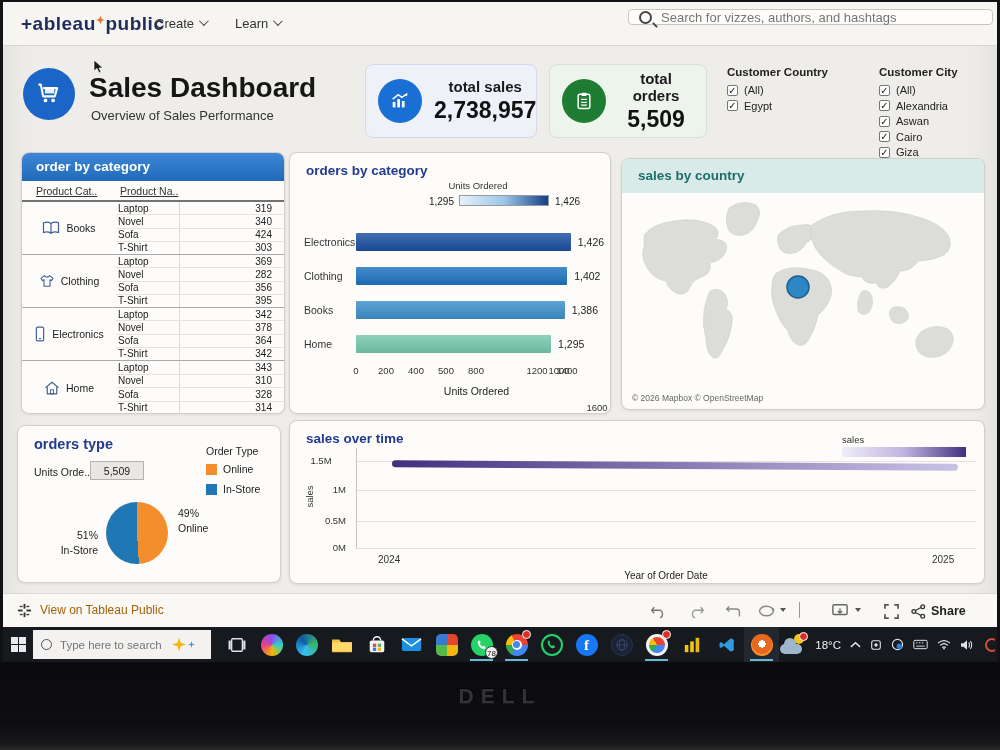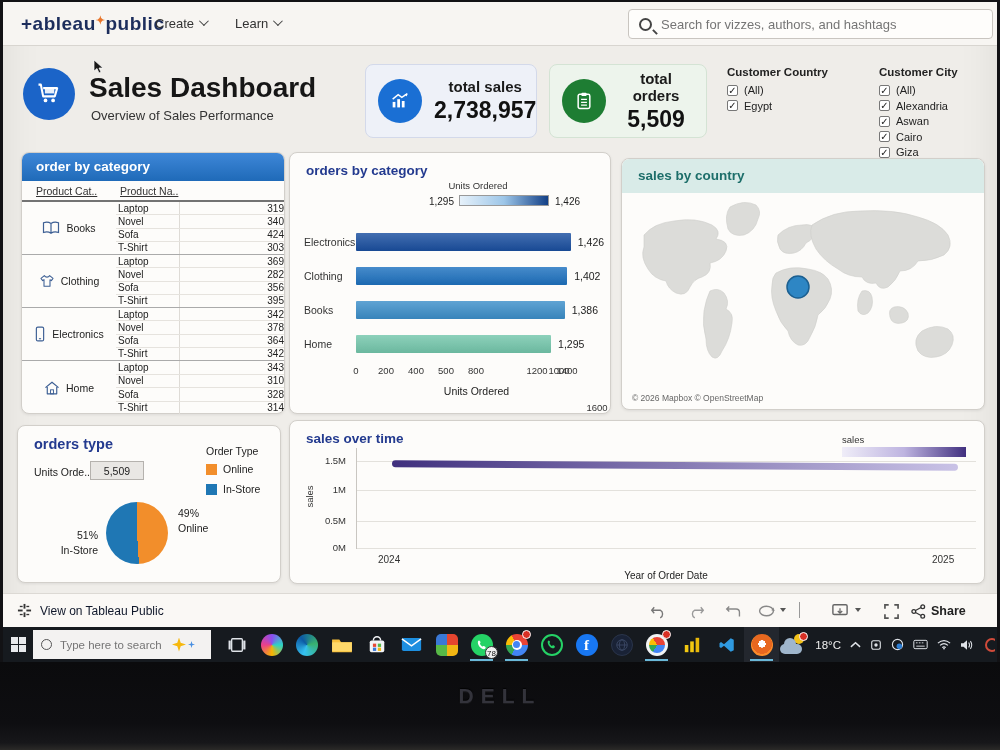--- a/index.html
+++ b/index.html
@@ -6,21 +6,21 @@
   body { width:1000px; height:750px; background:#111114; font-family:"Liberation Sans", sans-serif; overflow:hidden; }
   .photo { position:relative; width:1000px; height:750px; background:#121215; }
   .screen { position:absolute; left:3px; top:2px; width:994px; height:660px; background:#efede9; box-shadow:inset 0 0 40px rgba(0,0,0,.08); }
 
   
   .nav { position:absolute; left:0; top:0; width:100%; height:44px; background:#f7f5f2; border-bottom:1px solid #d8d5d0; }
   .logo { position:absolute; left:18px; top:11px; font-size:19px; font-weight:bold; color:#1c2d5c; letter-spacing:.5px; }
   .logo .spark { display:inline-block; color:#e8762c; font-size:11px; transform:translateY(-6px); }
   .navmenu { position:absolute; top:14px; font-size:13px; color:#333; cursor:pointer; }
   .chev { display:inline-block; width:7px; height:7px; border-right:1.5px solid #444; border-bottom:1.5px solid #444; transform:rotate(45deg) translateY(-2px); margin-left:5px; vertical-align:2px; }
-  .search { position:absolute; left:625px; top:7px; width:365px; height:30px; background:#fefdfb; border:1px solid #c9c5c0; border-radius:4px; display:flex; align-items:center; padding:0 10px; }
+  .search { position:absolute; left:625px; top:7px; width:365px; height:16px; background:#fefdfb; border:1px solid #c9c5c0; border-radius:4px; display:flex; align-items:center; padding:0 10px; }
   .search input { border:0; outline:0; background:transparent; font-size:13px; color:#555; width:100%; font-family:"Liberation Sans",sans-serif; }
   .mag { width:13px; height:13px; border:2px solid #444; border-radius:50%; position:relative; margin-right:9px; flex:0 0 auto; }
   .mag::after { content:""; position:absolute; left:11px; top:11px; width:6px; height:2px; background:#444; transform:rotate(45deg); }
 
   
   .cart-circle { position:absolute; left:20px; top:66px; width:52px; height:52px; border-radius:50%; background:#1b64c8; display:flex; align-items:center; justify-content:center; }
   .dash-title { position:absolute; left:86px; top:70px; font-size:28px; font-weight:bold; color:#161616; }
   .dash-sub { position:absolute; left:88px; top:106px; font-size:13px; color:#333; }
   .cursor { position:absolute; left:90px; top:58px; }
 
@@ -46,21 +46,21 @@
   .pA-head { height:28px; background:linear-gradient(180deg,#3e87d8,#1f6ab8); border-radius:7px 7px 0 0; color:#fff; font-weight:bold; font-size:13.5px; line-height:28px; padding-left:14px; }
   .colrow { height:21px; font-size:10.5px; color:#333; border-bottom:2px solid #737373; position:relative; }
   .colrow span { position:absolute; top:4px; }
   .tgroup { display:flex; border-bottom:1px solid #aaa; height:53px; }
   .tgroup:last-child { border-bottom:0; }
   .tcat { width:94px; display:flex; align-items:center; justify-content:center; gap:6px; font-size:10.5px; color:#222; }
   .trows { flex:1; display:flex; flex-direction:column; }
   .trow { flex:1; display:flex; font-size:10px; color:#222; border-bottom:1px solid #e6e3de; align-items:center; }
   .trow:last-child { border-bottom:0; }
   .tname { width:64px; padding-left:2px; border-right:1px solid #dedbd6; align-self:stretch; display:flex; align-items:center; }
-  .tval { flex:1; text-align:right; }
+  .tval { flex:1; text-align:right; padding-right:12px; }
 
   
   .pB { left:286px; top:150px; width:322px; height:262px; }
   .ptitle { position:absolute; left:16px; top:10px; font-size:13.5px; font-weight:bold; color:#233a8f; }
   .leg-title { position:absolute; left:118px; top:27px; width:140px; text-align:center; font-size:9.5px; color:#333; }
   .leg-grad { position:absolute; left:169px; top:42px; width:90px; height:11px; border:1px solid #999; background:linear-gradient(to right,#e6f1fa,#9dc6e8,#123f86); }
   .leg-min { position:absolute; left:118px; top:43px; width:46px; text-align:right; font-size:10px; color:#222; }
   .leg-max { position:absolute; left:265px; top:43px; font-size:10px; color:#222; }
   .brow { position:absolute; left:0; height:18px; width:100%; }
   .blab { position:absolute; left:14px; top:3px; width:50px; font-size:10.5px; color:#333; }
@@ -95,21 +95,21 @@
   .yaxis { position:absolute; left:66px; top:27px; width:1px; height:101px; background:#c9c6c1; }
   .ytick { position:absolute; right:638px; font-size:9.5px; color:#333; width:50px; text-align:right; }
   .grid { position:absolute; left:66px; width:620px; height:1px; background:#e3e1dc; }
   .ylab { position:absolute; left:8px; top:70px; font-size:9.5px; color:#333; transform:rotate(-90deg); }
   .tline { position:absolute; left:102px; top:41px; width:566px; height:7px; border-radius:4px; transform:rotate(.35deg); }
   .xtick { position:absolute; top:133px; font-size:10px; color:#333; }
   .xlab { position:absolute; left:66px; top:149px; width:620px; text-align:center; font-size:10px; color:#222; }
 
   
   .toolbar { position:absolute; left:0; top:591px; width:100%; height:34px; background:#faf8f5; border-top:1px solid #dcd9d4; }
-  .viewon { position:absolute; left:14px; top:9px; font-size:12px; color:#0f172a; display:flex; align-items:center; gap:8px; cursor:pointer; }
+  .viewon { position:absolute; left:14px; top:9px; font-size:12px; color:#a16207; display:flex; gap:8px; cursor:pointer; }
   .tb-ic { position:absolute; top:7px; width:22px; height:20px; display:flex; align-items:center; justify-content:center; cursor:pointer; color:#555; }
   .share-lab { position:absolute; left:928px; top:10px; font-size:12.5px; font-weight:bold; color:#222; cursor:pointer; }
   .divider { position:absolute; left:796px; top:8px; width:1px; height:16px; background:#999; }
   .ddchev { position:absolute; top:14px; width:0; height:0; border-left:3.5px solid transparent; border-right:3.5px solid transparent; border-top:4px solid #555; }
 
   
   .taskbar { position:absolute; left:0; top:625px; width:100%; height:35px; background:#161a1f; display:flex; align-items:center; }
   .startbtn { width:30px; height:35px; display:flex; align-items:center; justify-content:center; cursor:pointer; }
   .winlogo { width:15px; height:15px; display:grid; grid-template-columns:7px 7px; grid-gap:1px; }
   .winlogo div { background:#e8eaed; }
@@ -452,21 +452,21 @@
 
   <div class="panel pE">
     <div class="ptitle">sales over time</div>
     <div class="sot-leg-title">sales</div>
     <div class="sot-grad"></div>
     <div class="grid" style="top:40px;"></div>
         <div class="grid" style="top:69px;"></div>
         <div class="grid" style="top:100px;"></div>
         <div class="grid" style="top:127px;"></div>
     <div class="yaxis"></div>
-    <span class="ytick" style="top:34px;">1.5M</span>
+    <span class="ytick" style="top:34px;text-align:center;">1.5M</span>
     <span class="ytick" style="top:63px;">1M</span>
     <span class="ytick" style="top:94px;">0.5M</span>
     <span class="ytick" style="top:121px;">0M</span>
     <span class="ylab">sales</span>
     <div class="tline" id="trendline" style="background: linear-gradient(to right, rgb(64, 48, 126), rgb(201, 194, 230));"></div>
     <span class="xtick" style="left:88px;">2024</span>
     <span class="xtick" style="left:642px;">2025</span>
     <div class="xlab">Year of Order Date</div>
   </div>
 

